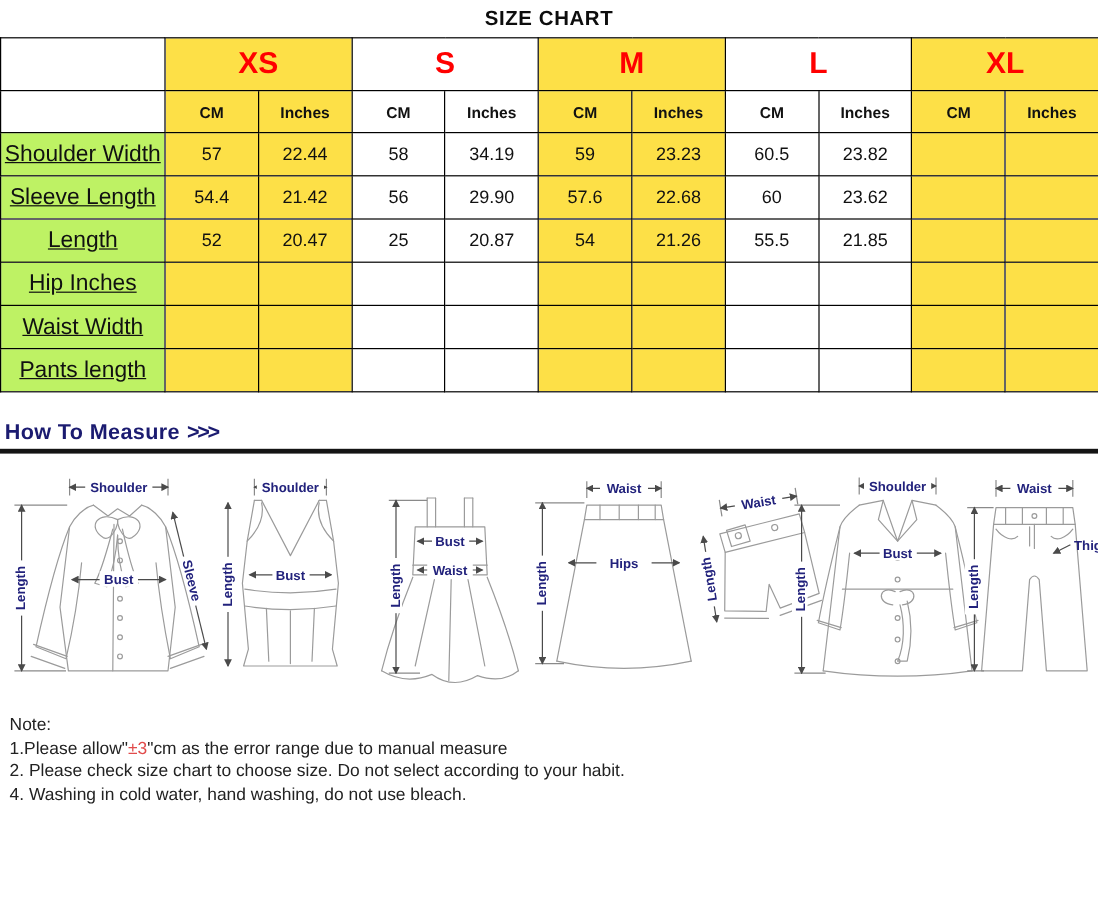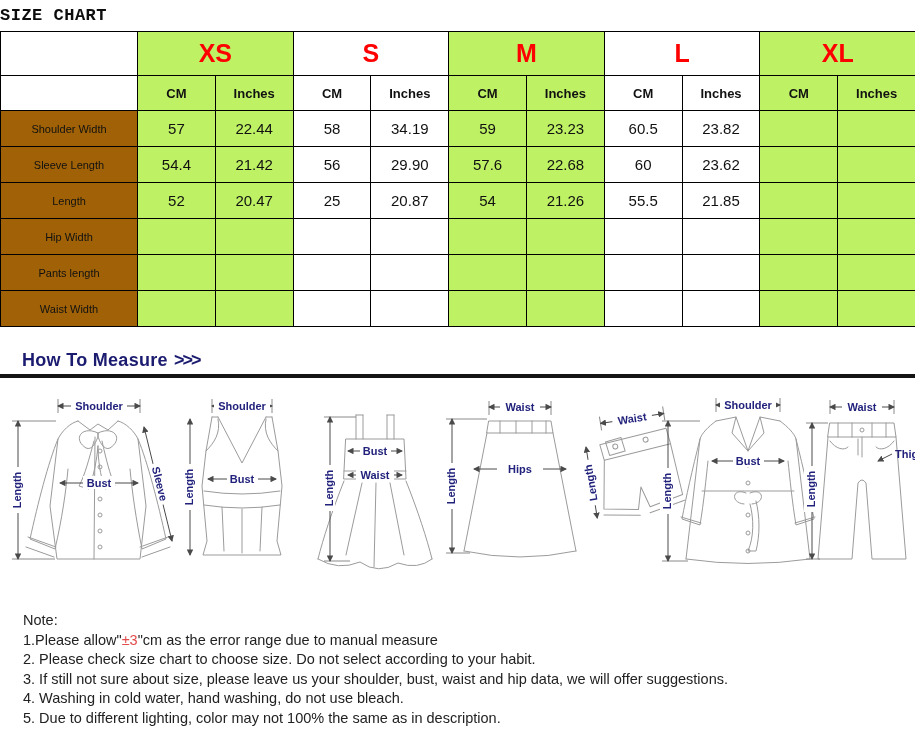--- a/index.html
+++ b/index.html
@@ -1,39 +1,39 @@
 <!DOCTYPE html>
 <html><head>
 <meta charset="utf-8">
 <style>
   html,body{margin:0;padding:0;background:#fff;}
   body{width:915px;height:748px;overflow:hidden;font-family:"Liberation Sans",sans-serif;color:#111;}
-  .page-title{height:31px;line-height:31px;text-align:left;font-size:17px;font-weight:bold;letter-spacing:.5px;color:#0d0d0d;font-family:Liberation Mono, monospace;}
+  .page-title{height:31px;line-height:31px;text-align:center;font-size:17px;font-weight:bold;letter-spacing:.5px;color:#0d0d0d;}
   table.size-table{border-collapse:collapse;table-layout:fixed;width:915px;}
   table.size-table td,table.size-table th{border:1px solid #000;text-align:center;vertical-align:middle;padding:0;overflow:hidden;}
   tr.h1{height:44px;}
   tr.h2{height:35px;}
   tbody tr.data-row{height:36px;}
   th.size-h{font-size:25px;font-weight:bold;color:#ff0000;font-family:"Liberation Sans",sans-serif;}
   th.unit-h{font-size:13px;font-weight:bold;color:#111;}
-  th.row-label{font-size:11px;font-weight:normal;color:#111;background:#a16207;}
+  th.row-label{font-size:19px;font-weight:normal;color:#111;background:#bef264;text-decoration:underline;}
   td.val{font-size:15px;color:#111;}
-  .sh{background:#bef264;}
+  .sh{background:#fde047;}
   .htm-wrap{margin-top:22px;}
-  .htm-heading{padding-left:22px;font-size:18px;font-weight:bold;color:#1b1b70;letter-spacing:.3px;height:22px;line-height:22px;}
+  .htm-heading{padding-left:4px;font-size:18px;font-weight:bold;color:#1b1b70;letter-spacing:.3px;height:22px;line-height:22px;}
   .htm-heading .arrows{letter-spacing:-2px;margin-left:6px;}
   .divider{height:4px;background:#141414;margin-top:3px;}
   .measure-svg{display:block;margin-top:13px;}
   .sk{stroke:#9b9b9b;stroke-width:1;fill:none;stroke-linejoin:round;stroke-linecap:round;}
   .dim{stroke:#4a4a4a;stroke-width:1;fill:none;}
   .tick{stroke:#8a8a8a;stroke-width:1;}
   .lbl{fill:#22227c;font-family:"Liberation Sans",sans-serif;font-size:11px;font-weight:bold;text-anchor:middle;}
   .lblbg{fill:#ffffff;}
   .btn{stroke:#9b9b9b;stroke-width:1;fill:none;}
-  .notes{padding-left:23px;margin-top:20px;}
+  .notes{padding-left:8px;margin-top:4px;}
   .notes div{font-size:14.5px;line-height:19.5px;color:#222;}
   .red-hl{color:#e14b4b;}
 </style>
 </head>
 <body>
 
 <div class="page-title">SIZE CHART</div>
 
 <table class="size-table">
   <colgroup>
@@ -97,47 +97,47 @@
         <td class="val">25</td>
         <td class="val">20.87</td>
         <td class="val sh">54</td>
         <td class="val sh">21.26</td>
         <td class="val">55.5</td>
         <td class="val">21.85</td>
         <td class="val sh"></td>
         <td class="val sh"></td>
       </tr>
       <tr class="data-row">
-        <th class="row-label">Hip Width</th>
+        <th class="row-label">Hip Inches</th>
+        <td class="val sh"></td>
+        <td class="val sh"></td>
+        <td class="val"></td>
+        <td class="val"></td>
+        <td class="val sh"></td>
+        <td class="val sh"></td>
+        <td class="val"></td>
+        <td class="val"></td>
+        <td class="val sh"></td>
+        <td class="val sh"></td>
+      </tr>
+      <tr class="data-row">
+        <th class="row-label">Waist Width</th>
         <td class="val sh"></td>
         <td class="val sh"></td>
         <td class="val"></td>
         <td class="val"></td>
         <td class="val sh"></td>
         <td class="val sh"></td>
         <td class="val"></td>
         <td class="val"></td>
         <td class="val sh"></td>
         <td class="val sh"></td>
       </tr>
       <tr class="data-row">
         <th class="row-label">Pants length</th>
-        <td class="val sh"></td>
-        <td class="val sh"></td>
-        <td class="val"></td>
-        <td class="val"></td>
-        <td class="val sh"></td>
-        <td class="val sh"></td>
-        <td class="val"></td>
-        <td class="val"></td>
-        <td class="val sh"></td>
-        <td class="val sh"></td>
-      </tr>
-      <tr class="data-row">
-        <th class="row-label">Waist Width</th>
         <td class="val sh"></td>
         <td class="val sh"></td>
         <td class="val"></td>
         <td class="val"></td>
         <td class="val sh"></td>
         <td class="val sh"></td>
         <td class="val"></td>
         <td class="val"></td>
         <td class="val sh"></td>
         <td class="val sh"></td>
@@ -342,16 +342,14 @@
       <rect class="lblbg" x="-23" y="-8" width="46" height="13"></rect>
       <text class="lbl" x="0" y="3">Length</text>
     </g>
   </g>
 </svg>
 
 <div class="notes">
   <div>Note:</div>
   <div><span>1.Please allow"</span><span class="red-hl">±3</span><span>"cm as the error range due to manual measure</span></div>
   <div>2. Please check size chart to choose size. Do not select according to your habit.</div>
-  <div>3. If still not sure about size, please leave us your shoulder, bust, waist and hip data, we will offer suggestions.</div>
   <div>4. Washing in cold water, hand washing, do not use bleach.</div>
-  <div>5. Due to different lighting, color may not 100% the same as in description.</div>
 </div>
 
 </body></html>

